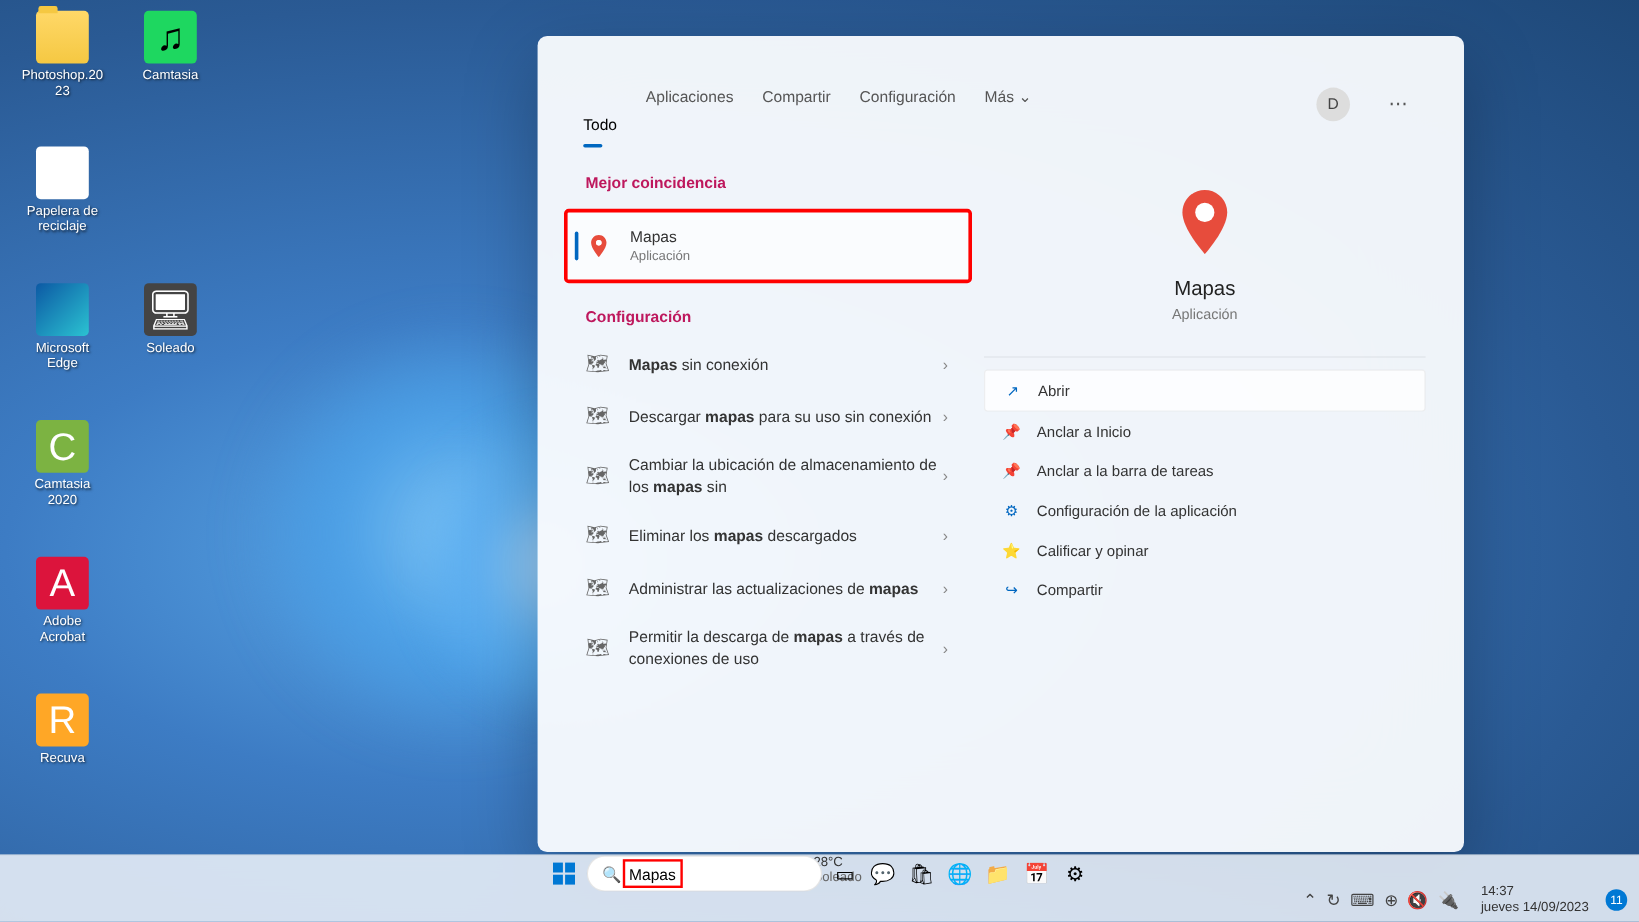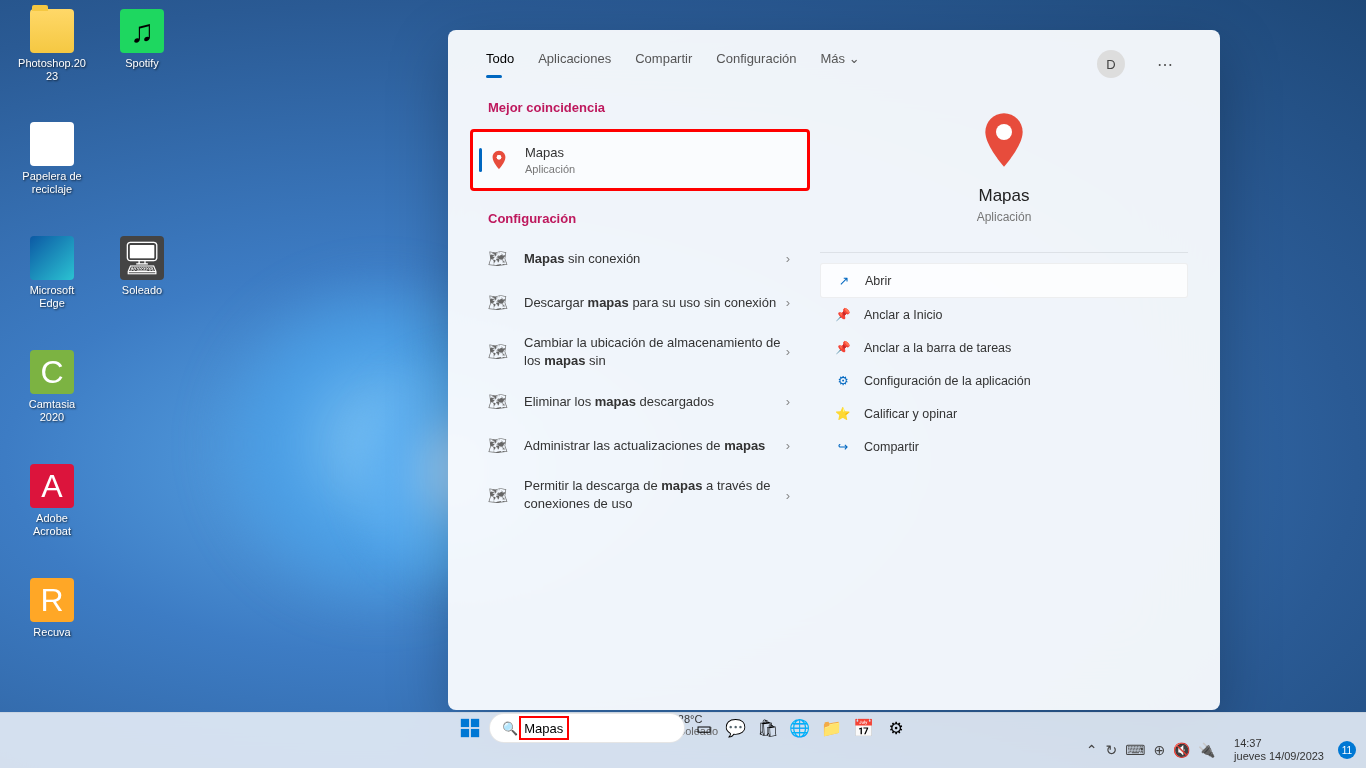--- a/index.html
+++ b/index.html
@@ -21,21 +21,21 @@
 .edge-ico { background: linear-gradient(135deg, #0c59a4, #2bc3d2); border-radius: 50%; }
 .camtasia-ico { background: #7cb342; border-radius: 4px; }
 .acrobat-ico { background: #dc143c; border-radius: 6px; color: white; }
 .recuva-ico { background: #ffa726; border-radius: 4px; }
 .speccy-ico { background: #444; border-radius: 4px; position: relative; }
 
 .search-panel { position: absolute; left: 448px; top: 30px; width: 772px; height: 680px; background: rgba(248, 250, 253, 0.96); backdrop-filter: blur(40px); border-radius: 8px; box-shadow: 0 20px 60px rgba(0,0,0,0.25); z-index: 10; display: flex; flex-direction: column; }
 
 .panel-tabs { display: flex; align-items: center; padding: 20px 38px 0; gap: 24px; font-size: 13px; color: #555; }
 .panel-tabs .tab { padding-bottom: 12px; cursor: pointer; position: relative; }
-.panel-tabs .tab.active { color: #000; font-weight: 500; }
+.panel-tabs .tab.active { color: #000; font-weight: 500; margin-top: 46px; }
 .panel-tabs .tab.active::after { content: ''; position: absolute; bottom: 0; left: 0; width: 16px; height: 3px; background: #0067c0; border-radius: 2px; }
 .panel-tabs .spacer { flex: 1; }
 .panel-tabs .avatar { width: 28px; height: 28px; border-radius: 50%; background: #ddd; display: flex; align-items: center; justify-content: center; font-size: 13px; color: #444; }
 .panel-tabs .more { padding: 4px 8px; cursor: pointer; font-size: 16px; letter-spacing: 1px; }
 
 .panel-body { flex: 1; display: flex; padding: 10px 22px 20px; gap: 0; overflow: hidden; }
 .left-col { width: 340px; }
 .right-col { flex: 1; padding: 0 10px; }
 
 .section-title { font-size: 13px; font-weight: 600; color: #be185d; padding: 12px 18px 10px; }
@@ -82,21 +82,21 @@
 
 <div class="wallpaper"></div>
 
 <div class="desktop">
   <div class="desktop-icon" style="left:12px;top:5px">
       <div class="ico folder-ico"></div>
       <div class="lbl">Photoshop.2023</div>
     </div>
   <div class="desktop-icon" style="left:102px;top:5px">
       <div class="ico spotify-ico">♫</div>
-      <div class="lbl">Spotify</div>
+      <div class="lbl">Camtasia</div>
     </div>
   <div class="desktop-icon" style="left:12px;top:118px">
       <div class="ico recycle-ico">♻</div>
       <div class="lbl">Papelera de reciclaje</div>
     </div>
   <div class="desktop-icon" style="left:12px;top:232px">
       <div class="ico edge-ico"></div>
       <div class="lbl">Microsoft Edge</div>
     </div>
   <div class="desktop-icon" style="left:102px;top:232px">

